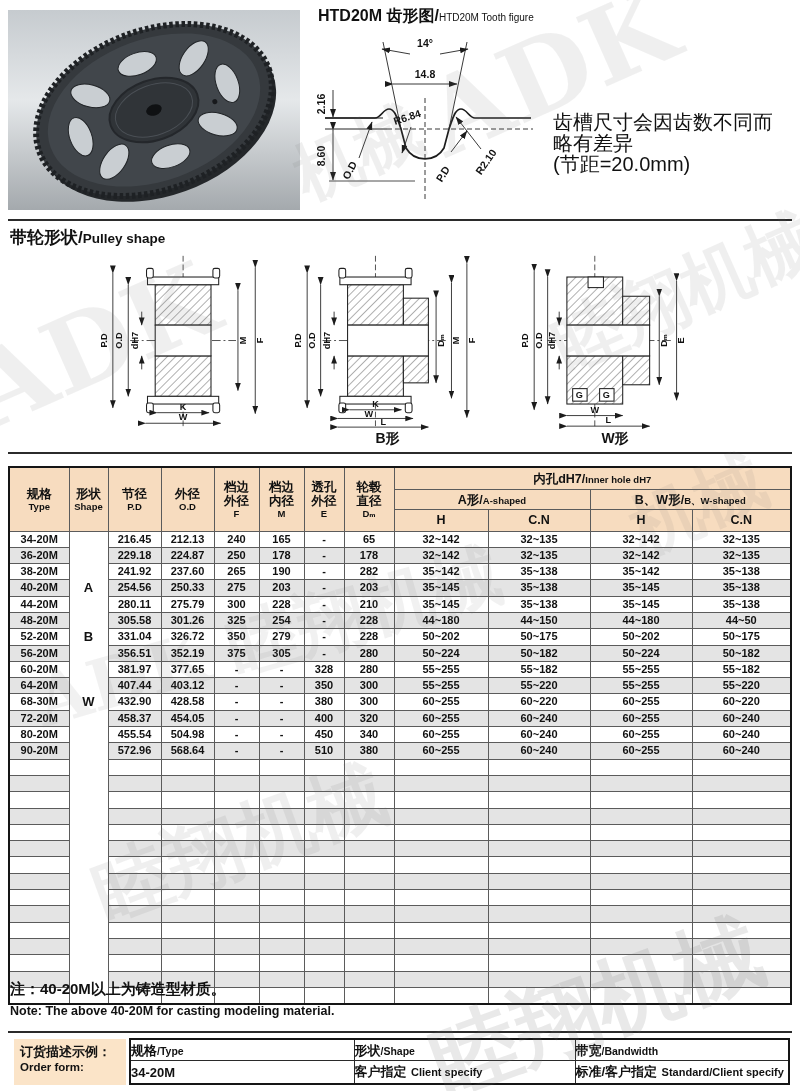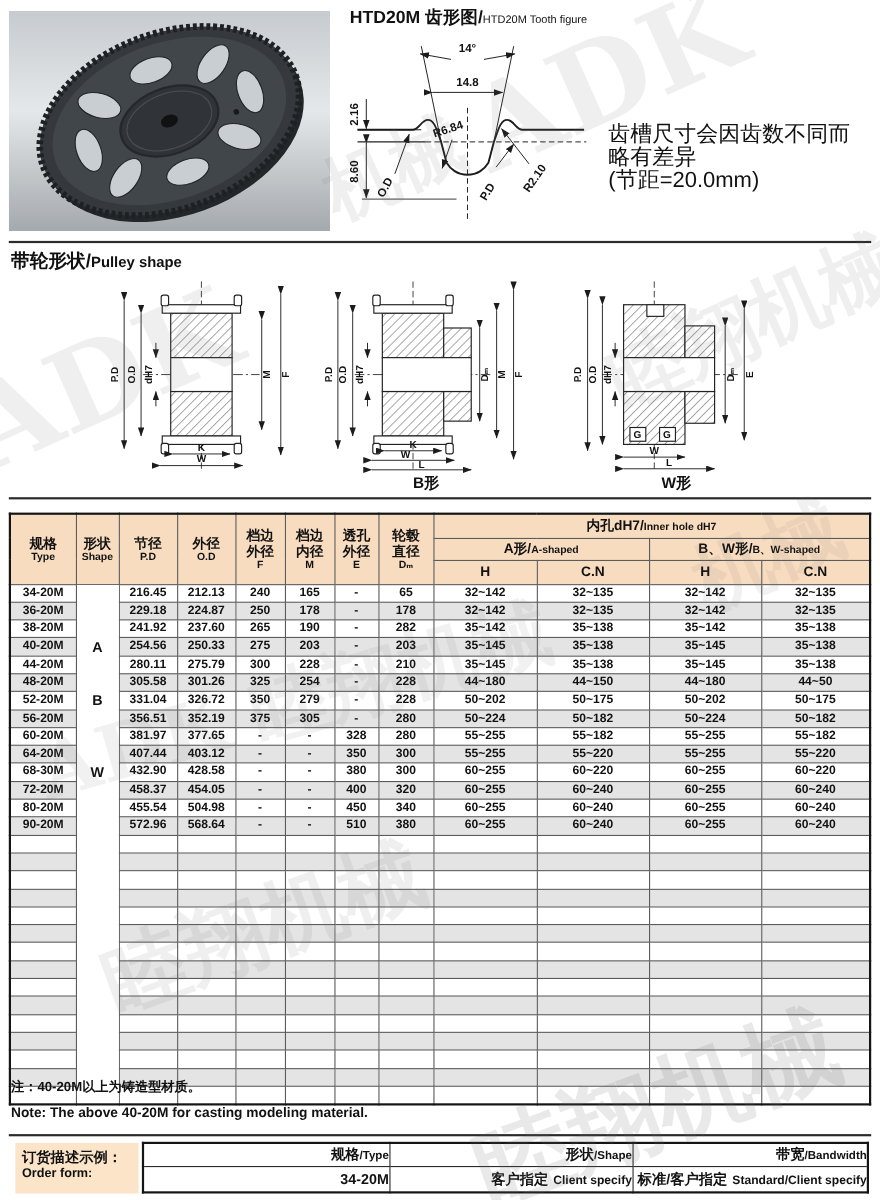--- a/index.html
+++ b/index.html
@@ -43,28 +43,28 @@
   tr.hr1{height:22px;} tr.hr2{height:20px;} tr.hr3{height:22px;}
   .hcn{font-size:12.5px;font-weight:bold;line-height:14px;}
   .hen{font-size:9.5px;font-weight:bold;line-height:11px;}
   .inline-h .hcn,.inline-h .hen{display:inline;line-height:normal;}
   table.spec tbody td{height:15.3px;line-height:15.3px;font-size:11px;font-weight:bold;overflow:hidden;}
   table.spec tbody tr:nth-child(even) td{background:#e4e4e4;}
   table.spec td.c-shape{background:#fff !important;position:relative;}
   .shape-letter{position:absolute;left:0;right:0;transform:translateY(-50%);
                 text-align:center;font-size:13px;font-weight:bold;}
   
-  .note-cn{position:absolute;left:10px;top:980px;font-size:12px;font-weight:bold;}
+  .note-cn{position:absolute;left:10px;top:980px;font-size:15px;font-weight:bold;}
   .note-en{position:absolute;left:10px;top:1004px;font-size:12.5px;font-weight:bold;}
   .order-label{position:absolute;left:14px;top:1039px;width:100px;height:38px;background:#fbe4c8;padding:4px 6px;}
   .order-label .cn{font-size:13px;font-weight:bold;line-height:17px;}
   .order-label .en{font-size:11.5px;font-weight:bold;line-height:15px;}
   table.order{position:absolute;left:129px;top:1038px;width:661px;border-collapse:collapse;
               table-layout:fixed;border:2px solid #151515;}
-  table.order th,table.order td{border:1px solid #2a2a2a;text-align:right;padding:0;}
+  table.order th,table.order td{border:1px solid #2a2a2a;text-align:left;padding:0;}
   table.order tr.r1{height:21px;} table.order tr.r2{height:24px;}
   table.order .hcn{font-size:13px;font-weight:bold;display:inline;}
   table.order .hen{font-size:10.5px;font-weight:bold;display:inline;}
   table.order .vcn{font-size:13px;font-weight:bold;display:inline;}
   table.order .ven{font-size:11px;font-weight:bold;display:inline;}
   
   svg text{font-family:"Liberation Sans","DejaVu Sans",sans-serif;}
   .dimtxt{font-size:9.5px;font-weight:bold;fill:#111;}
   .dimtxt-lg{font-size:10.5px;font-weight:bold;fill:#111;}
 </style>

